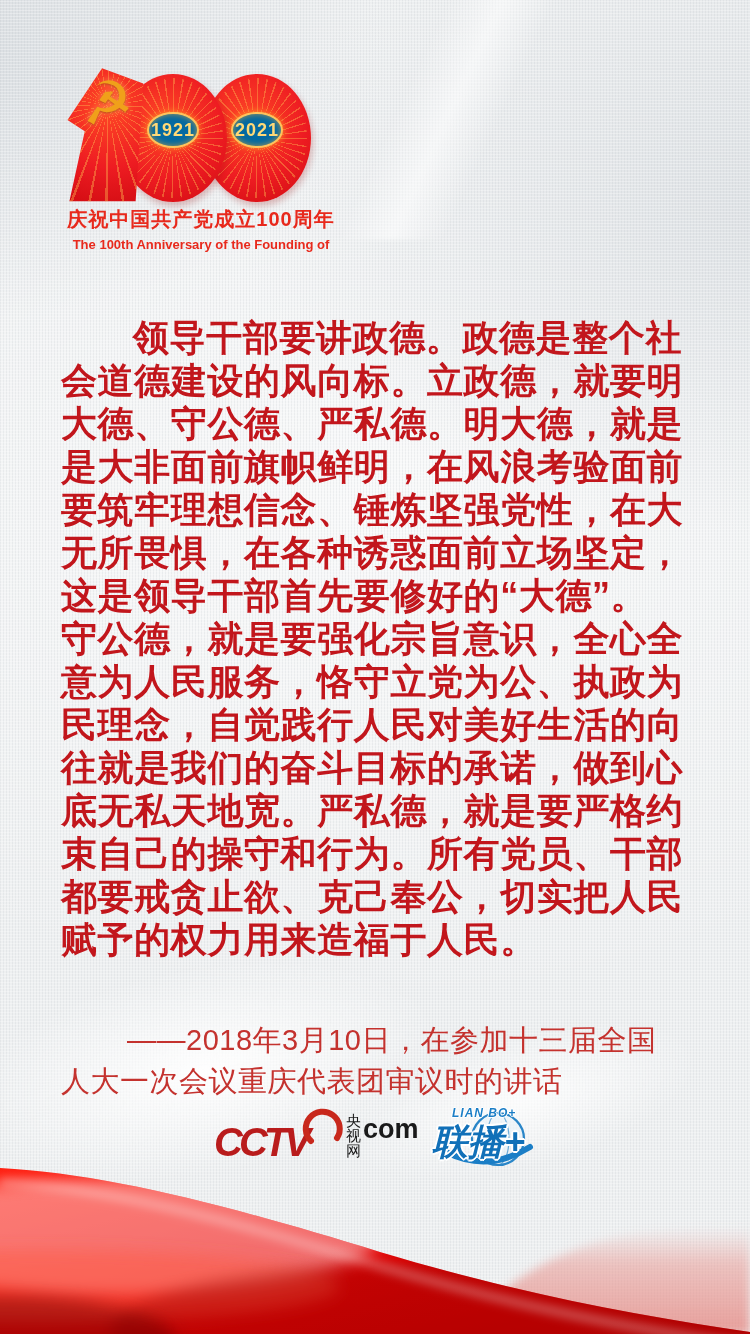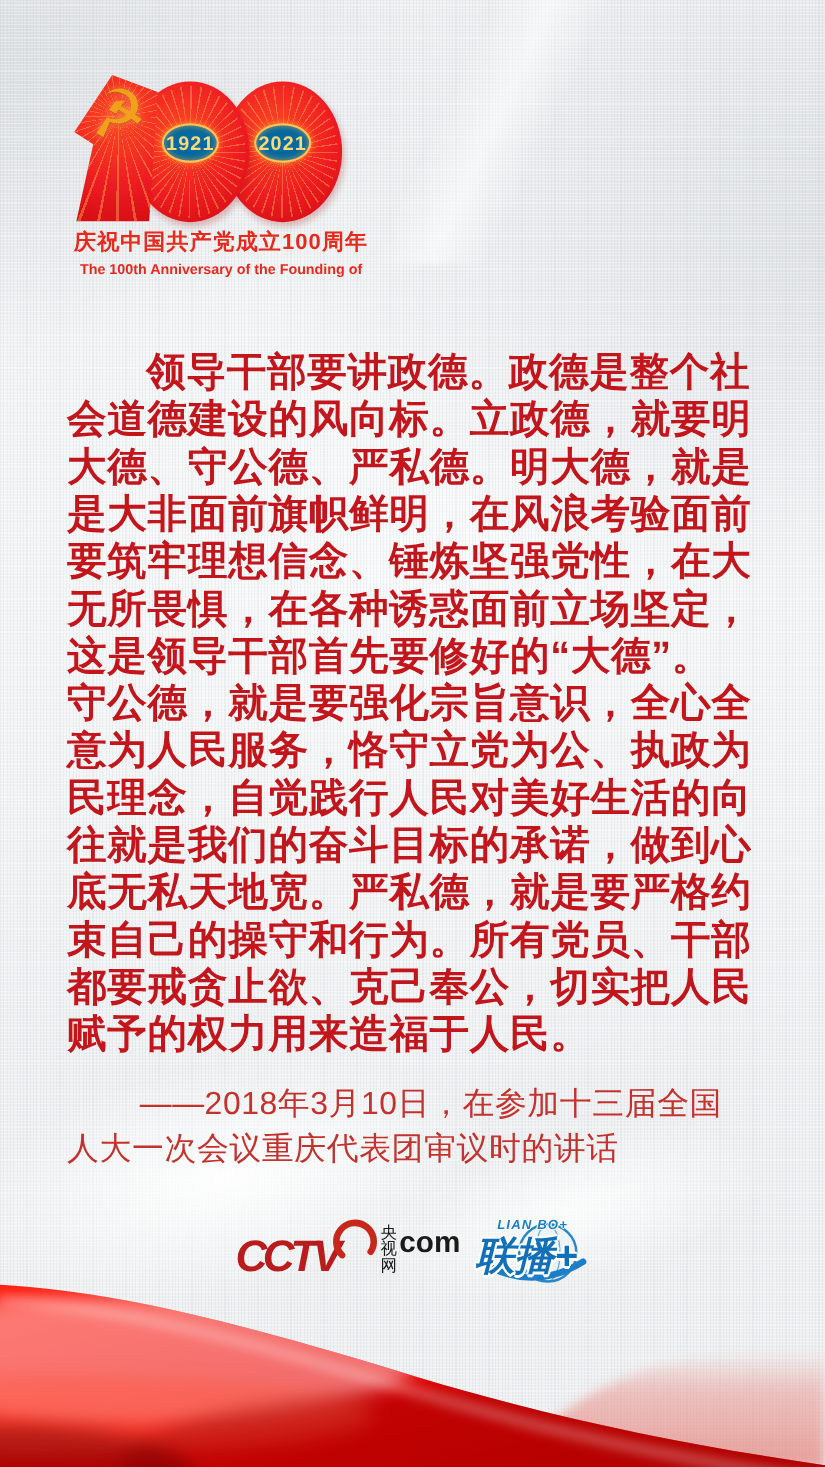--- a/index.html
+++ b/index.html
@@ -77,21 +77,21 @@
   }
   .title-en{font-size:13px;font-weight:bold;color:#e8291c;line-height:17px;margin-top:3px;}
   
   .quote{position:absolute;left:61px;top:316px;z-index:3;}
   .quote-line{
     font-size:36px;font-weight:bold;line-height:43px;letter-spacing:.6px;
     color:#c2161c;white-space:nowrap;
   }
   .quote-line.indent{padding-left:72px;}
   
-  .attribution{position:absolute;left:61px;top:984px;z-index:3;}
+  .attribution{position:absolute;left:61px;top:1020px;z-index:3;}
   .attr-line{
     font-size:29px;font-weight:400;line-height:41px;letter-spacing:.5px;
     color:#c4322e;white-space:nowrap;
   }
   .attr-line.indent{padding-left:66px;}
   
   .logos{
     position:absolute;left:0;right:0;top:1104px;height:72px;z-index:3;
     display:flex;justify-content:center;align-items:center;gap:22px;
   }

